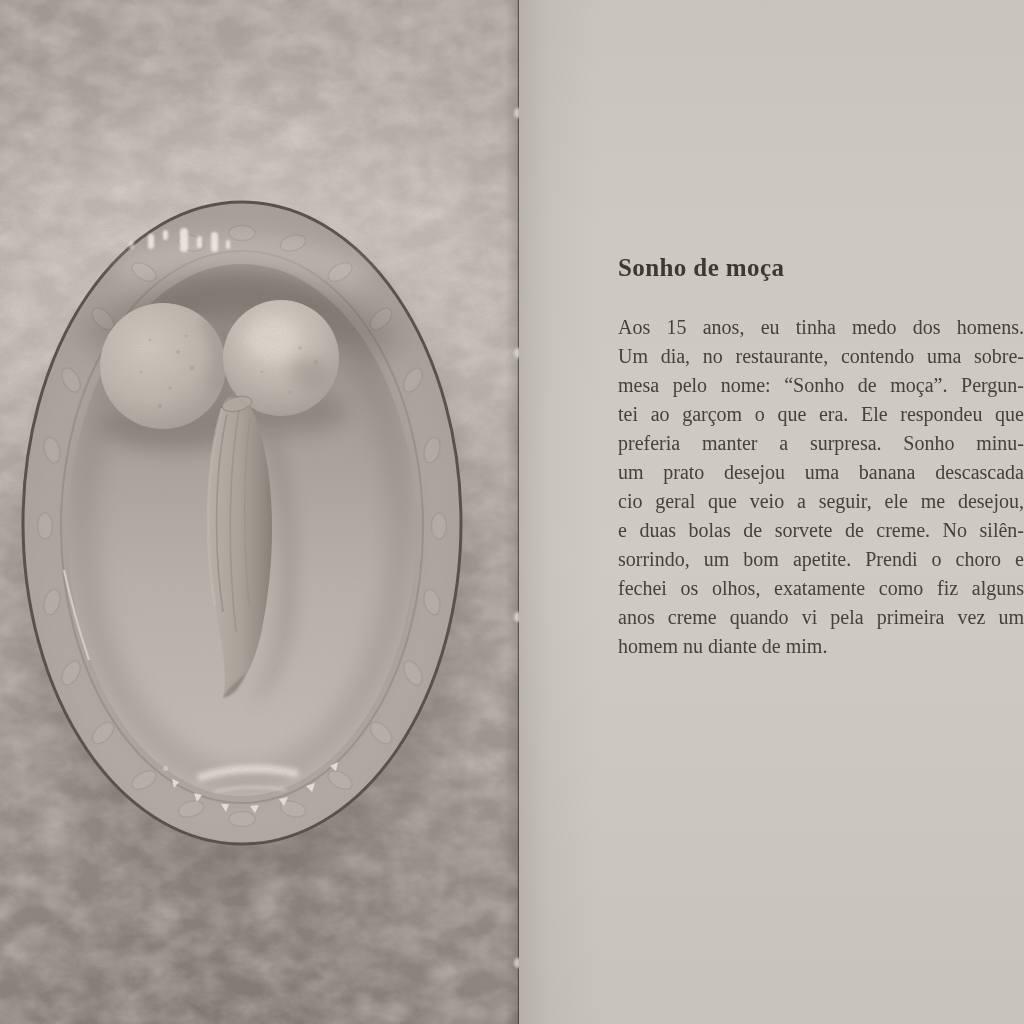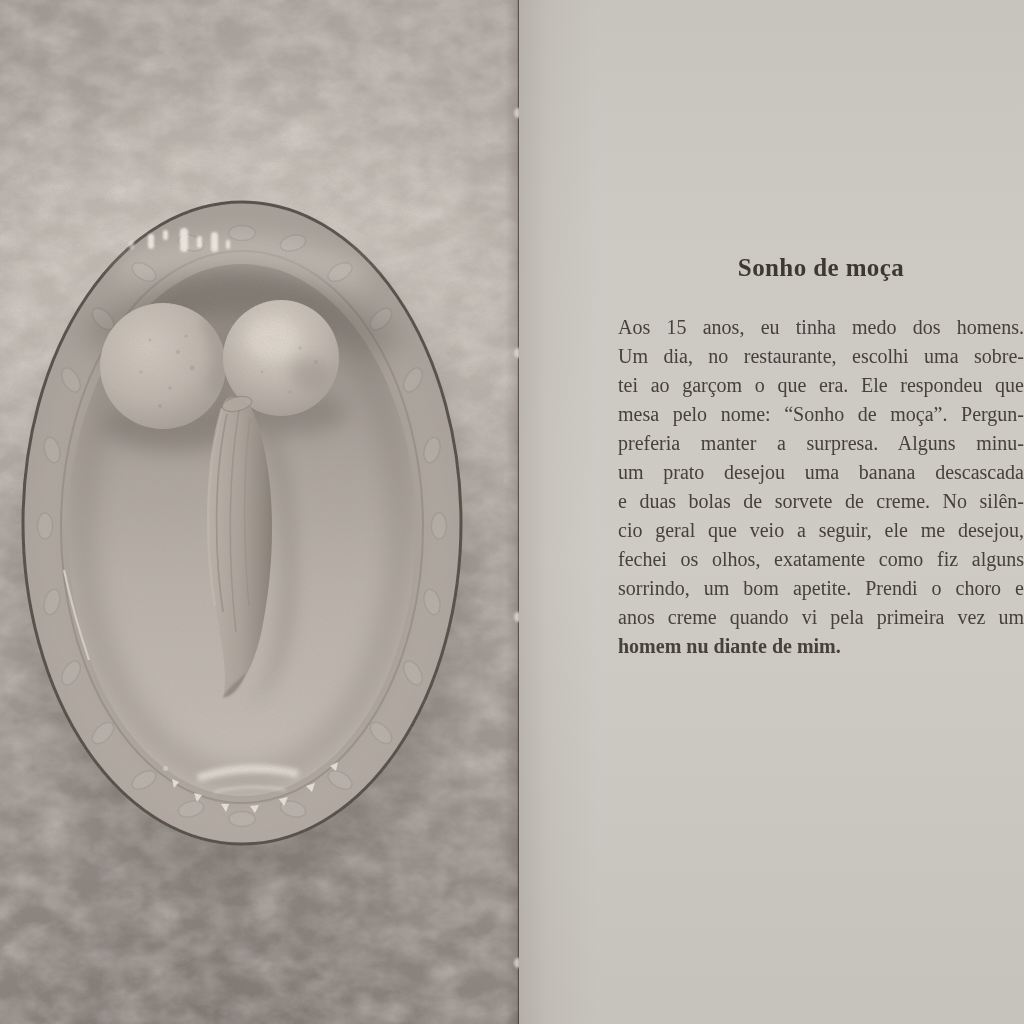--- a/index.html
+++ b/index.html
@@ -32,32 +32,32 @@
     background:rgba(226,221,214,.75);filter:blur(1px);}
   
   .right-page{
     position:absolute;left:519px;top:0;width:505px;height:1024px;overflow:hidden;
     background:
       linear-gradient(90deg, rgba(86,78,70,.16) 0px, rgba(86,78,70,.05) 30px, rgba(0,0,0,0) 80px),
       linear-gradient(180deg,#c7c3bd 0%,#ccc8c2 22%,#cecac4 55%,#c6c2bc 100%);
   }
   .story-title{
     position:absolute;left:99px;top:250px;width:406px;margin:0;
-    font-size:25px;line-height:36px;font-weight:bold;text-align:center;
+    font-size:25px;line-height:36px;font-weight:bold;text-align:left;
     color:#3d3830;letter-spacing:.4px;
   }
   .story-text{
     position:absolute;left:99px;top:313px;width:406px;
     font-size:20px;color:#46413a;
   }
   .ln{
     height:29px;line-height:29px;
     text-align:justify;text-align-last:justify;
   }
-  .ln.last{text-align:center;text-align-last:left;font-weight:bold;}
+  .ln.last{text-align:center;text-align-last:left;}
 </style>
 </head>
 <body>
 
 <div class="stage">
 
   <div class="left-page">
     <svg width="519" height="1024" viewBox="0 0 519 1024" role="img" aria-label="black-and-white photograph: oval plate with a peeled banana and two scoops of cream ice cream">
       <defs>
         <radialGradient id="plateG" cx="50%" cy="58%" r="72%">
@@ -219,27 +219,27 @@
     <div class="nick" style="top:108px"></div>
     <div class="nick" style="top:348px"></div>
     <div class="nick" style="top:612px"></div>
     <div class="nick" style="top:958px"></div>
   </div>
 
   <div class="right-page">
     <h1 class="story-title">Sonho de moça</h1>
     <div class="story-text">
       <div class="ln">Aos 15 anos, eu tinha medo dos homens.</div>
-      <div class="ln">Um dia, no restaurante, escolhi uma sobre-</div>
+      <div class="ln">Um dia, no restaurante, contendo uma sobre-</div>
+      <div class="ln">mesa pelo nome: “Sonho de moça”. Pergun-</div>
       <div class="ln">tei ao garçom o que era. Ele respondeu que</div>
-      <div class="ln">mesa pelo nome: “Sonho de moça”. Pergun-</div>
-      <div class="ln">preferia manter a surpresa. Alguns minu-</div>
+      <div class="ln">preferia manter a surpresa. Sonho minu-</div>
       <div class="ln">um prato desejou uma banana descascada</div>
+      <div class="ln">cio geral que veio a seguir, ele me desejou,</div>
       <div class="ln">e duas bolas de sorvete de creme. No silên-</div>
-      <div class="ln">cio geral que veio a seguir, ele me desejou,</div>
+      <div class="ln">sorrindo, um bom apetite. Prendi o choro e</div>
       <div class="ln">fechei os olhos, exatamente como fiz alguns</div>
-      <div class="ln">sorrindo, um bom apetite. Prendi o choro e</div>
       <div class="ln">anos creme quando vi pela primeira vez um</div>
       <div class="ln last">homem nu diante de mim.</div>
     </div>
   </div>
 
 </div>
 
 </body></html>

